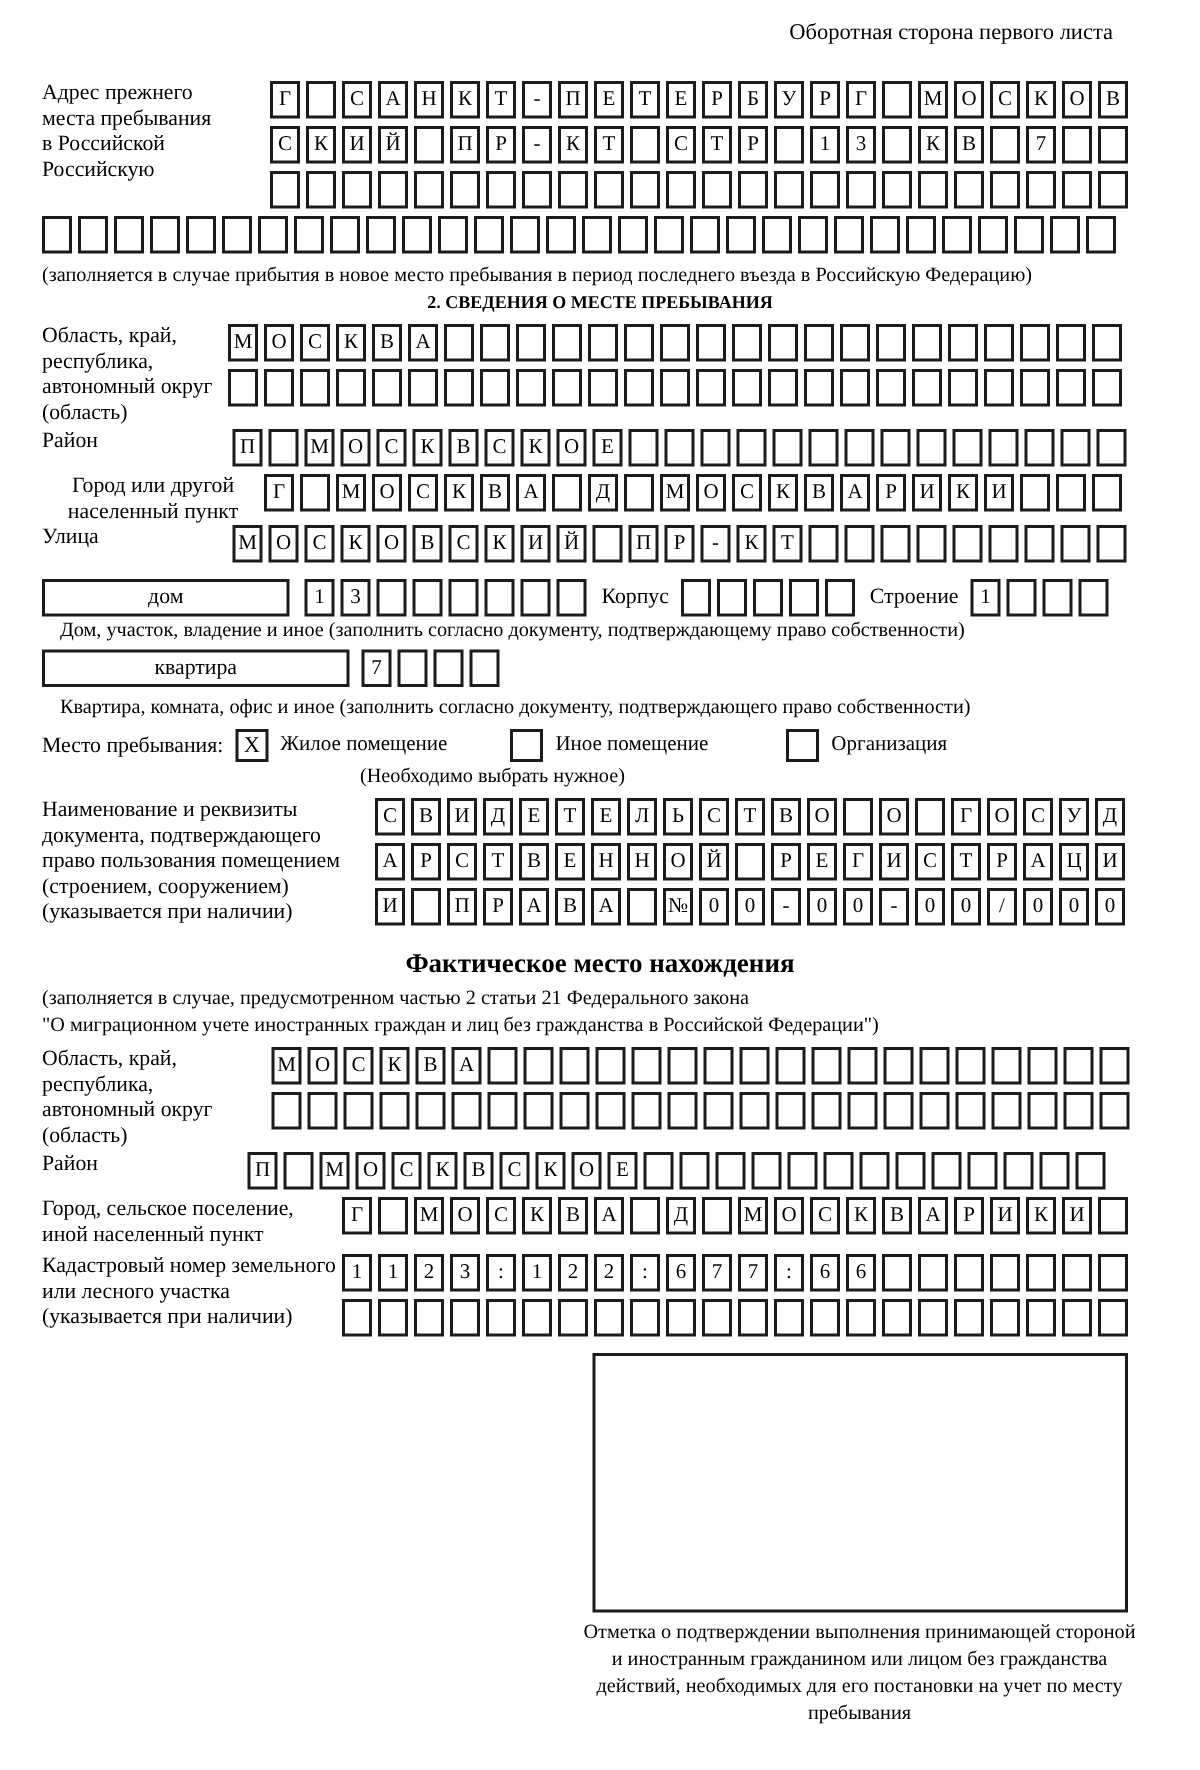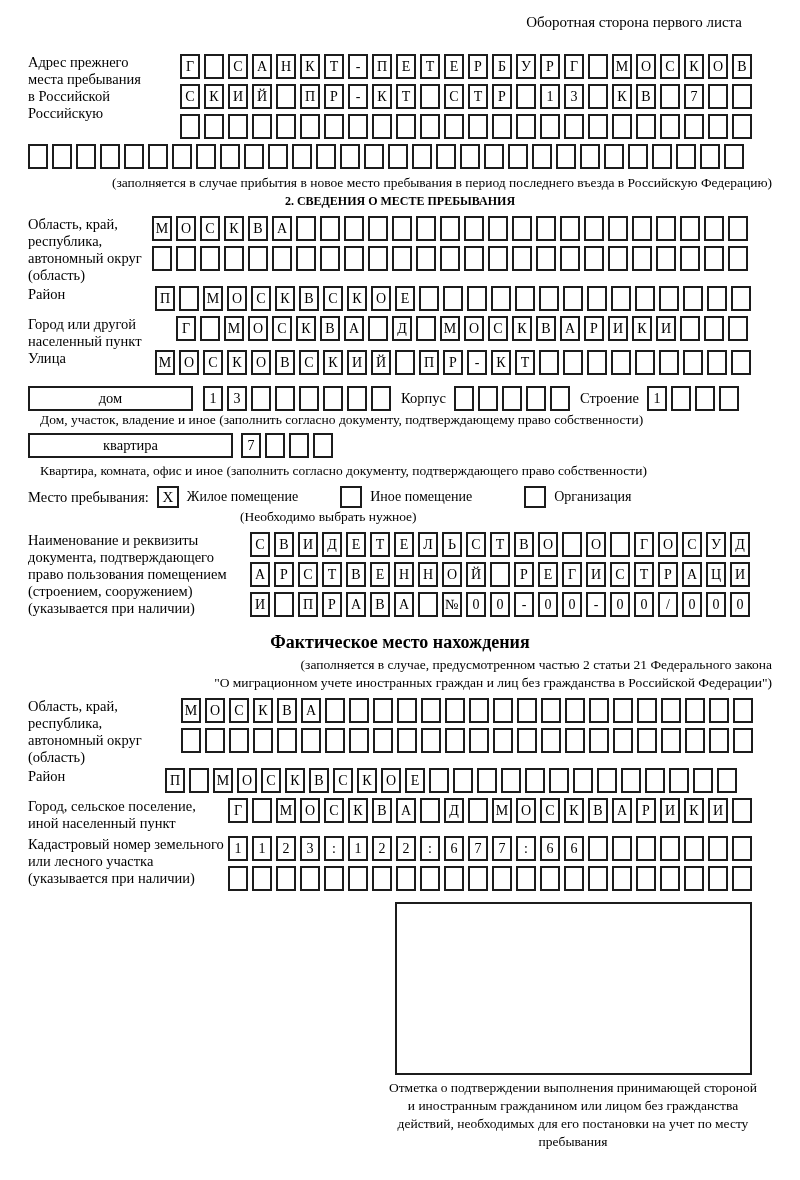--- a/index.html
+++ b/index.html
@@ -6,28 +6,28 @@
   body{width:800px;height:1180px;font-family:"Liberation Serif","DejaVu Serif",serif;color:#000;}
   .page{position:relative;width:800px;height:1180px;box-sizing:border-box;padding:14px 28px 0 28px;overflow:hidden;}
   .back-note{text-align:right;font-size:15px;padding-right:30px;height:18px;}
   .fieldrow{display:flex;align-items:flex-start;}
   .label{font-size:14.5px;line-height:17px;flex:0 0 auto;}
   .cells-col{flex:0 0 auto;}
   .cellrow{white-space:nowrap;height:25px;margin-bottom:5px;font-size:0;}
   .cellrow.inline{display:inline-block;vertical-align:top;margin-bottom:0;}
   .cell{display:inline-block;width:20px;height:25px;border:2px solid #1c1c1c;box-sizing:border-box;margin-right:4px;text-align:center;font-size:14px;line-height:21px;vertical-align:top;font-family:"Liberation Serif","DejaVu Serif",serif;}
   .note{font-size:13.5px;line-height:18px;}
-  .center{text-align:right;}
+  .center{text-align:left;}
   .sec-title{font-size:12px;font-weight:bold;text-align:center;height:20px;margin-top:2px;}
   .mt2{margin-top:2px;}.mt4{margin-top:4px;}.mt6{margin-top:6px;}
   .prev-block{margin-top:22px;}
   .prev-label{width:152px;}
   .w-oblast1{width:124px;}
   .w-raion1{width:127px;}
-  .w-gorod1{width:148px;}
+  .w-gorod1{width:148px;text-align:center;}
   .w-ulitsa{width:127px;}
   .w-doc{width:222px;}
   .w-oblast2{width:153px;}
   .w-raion2{width:137px;}
   .w-gorod2{width:200px;}
   .w-kadastr{width:200px;}
   .wide-box{display:inline-block;height:25px;border:2px solid #1c1c1c;box-sizing:border-box;text-align:center;font-size:14.5px;line-height:21px;vertical-align:top;}
   .dom-box{width:165px;margin-right:10px;}
   .kv-box{width:205px;margin-right:8px;}
   .inline-label{display:inline-block;font-size:14.5px;line-height:25px;vertical-align:top;margin:0 8px 0 6px;}

